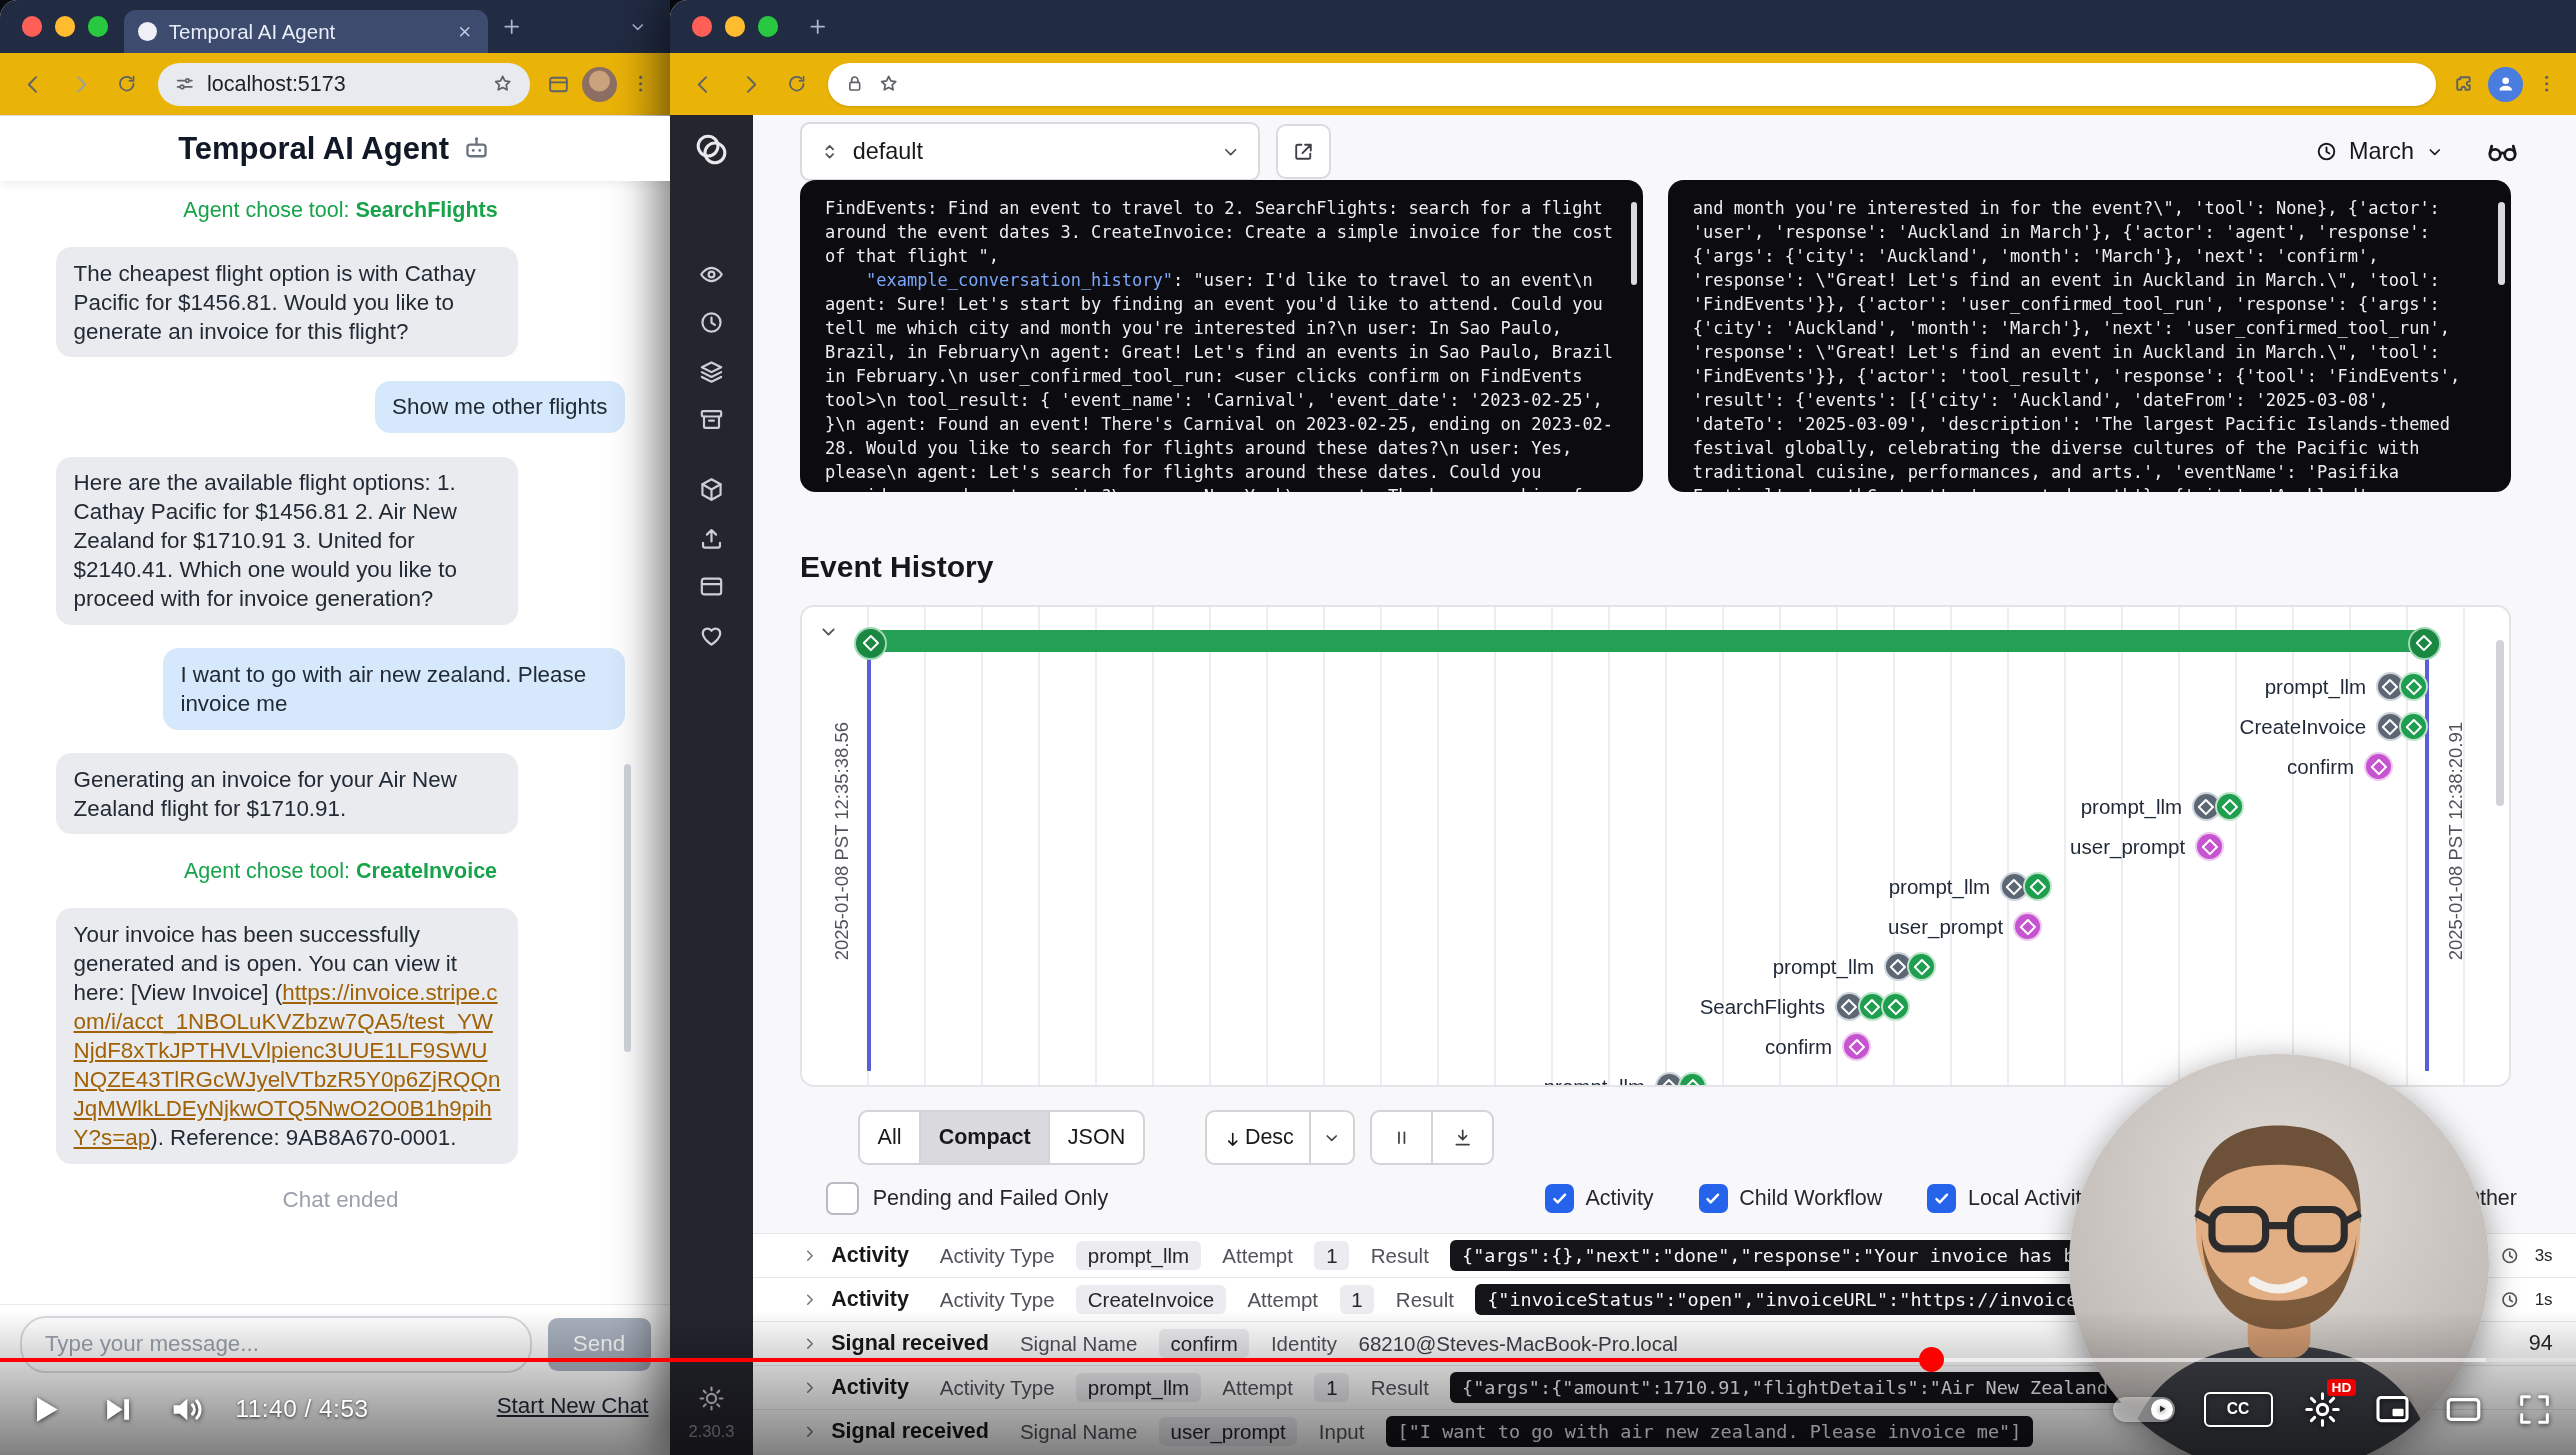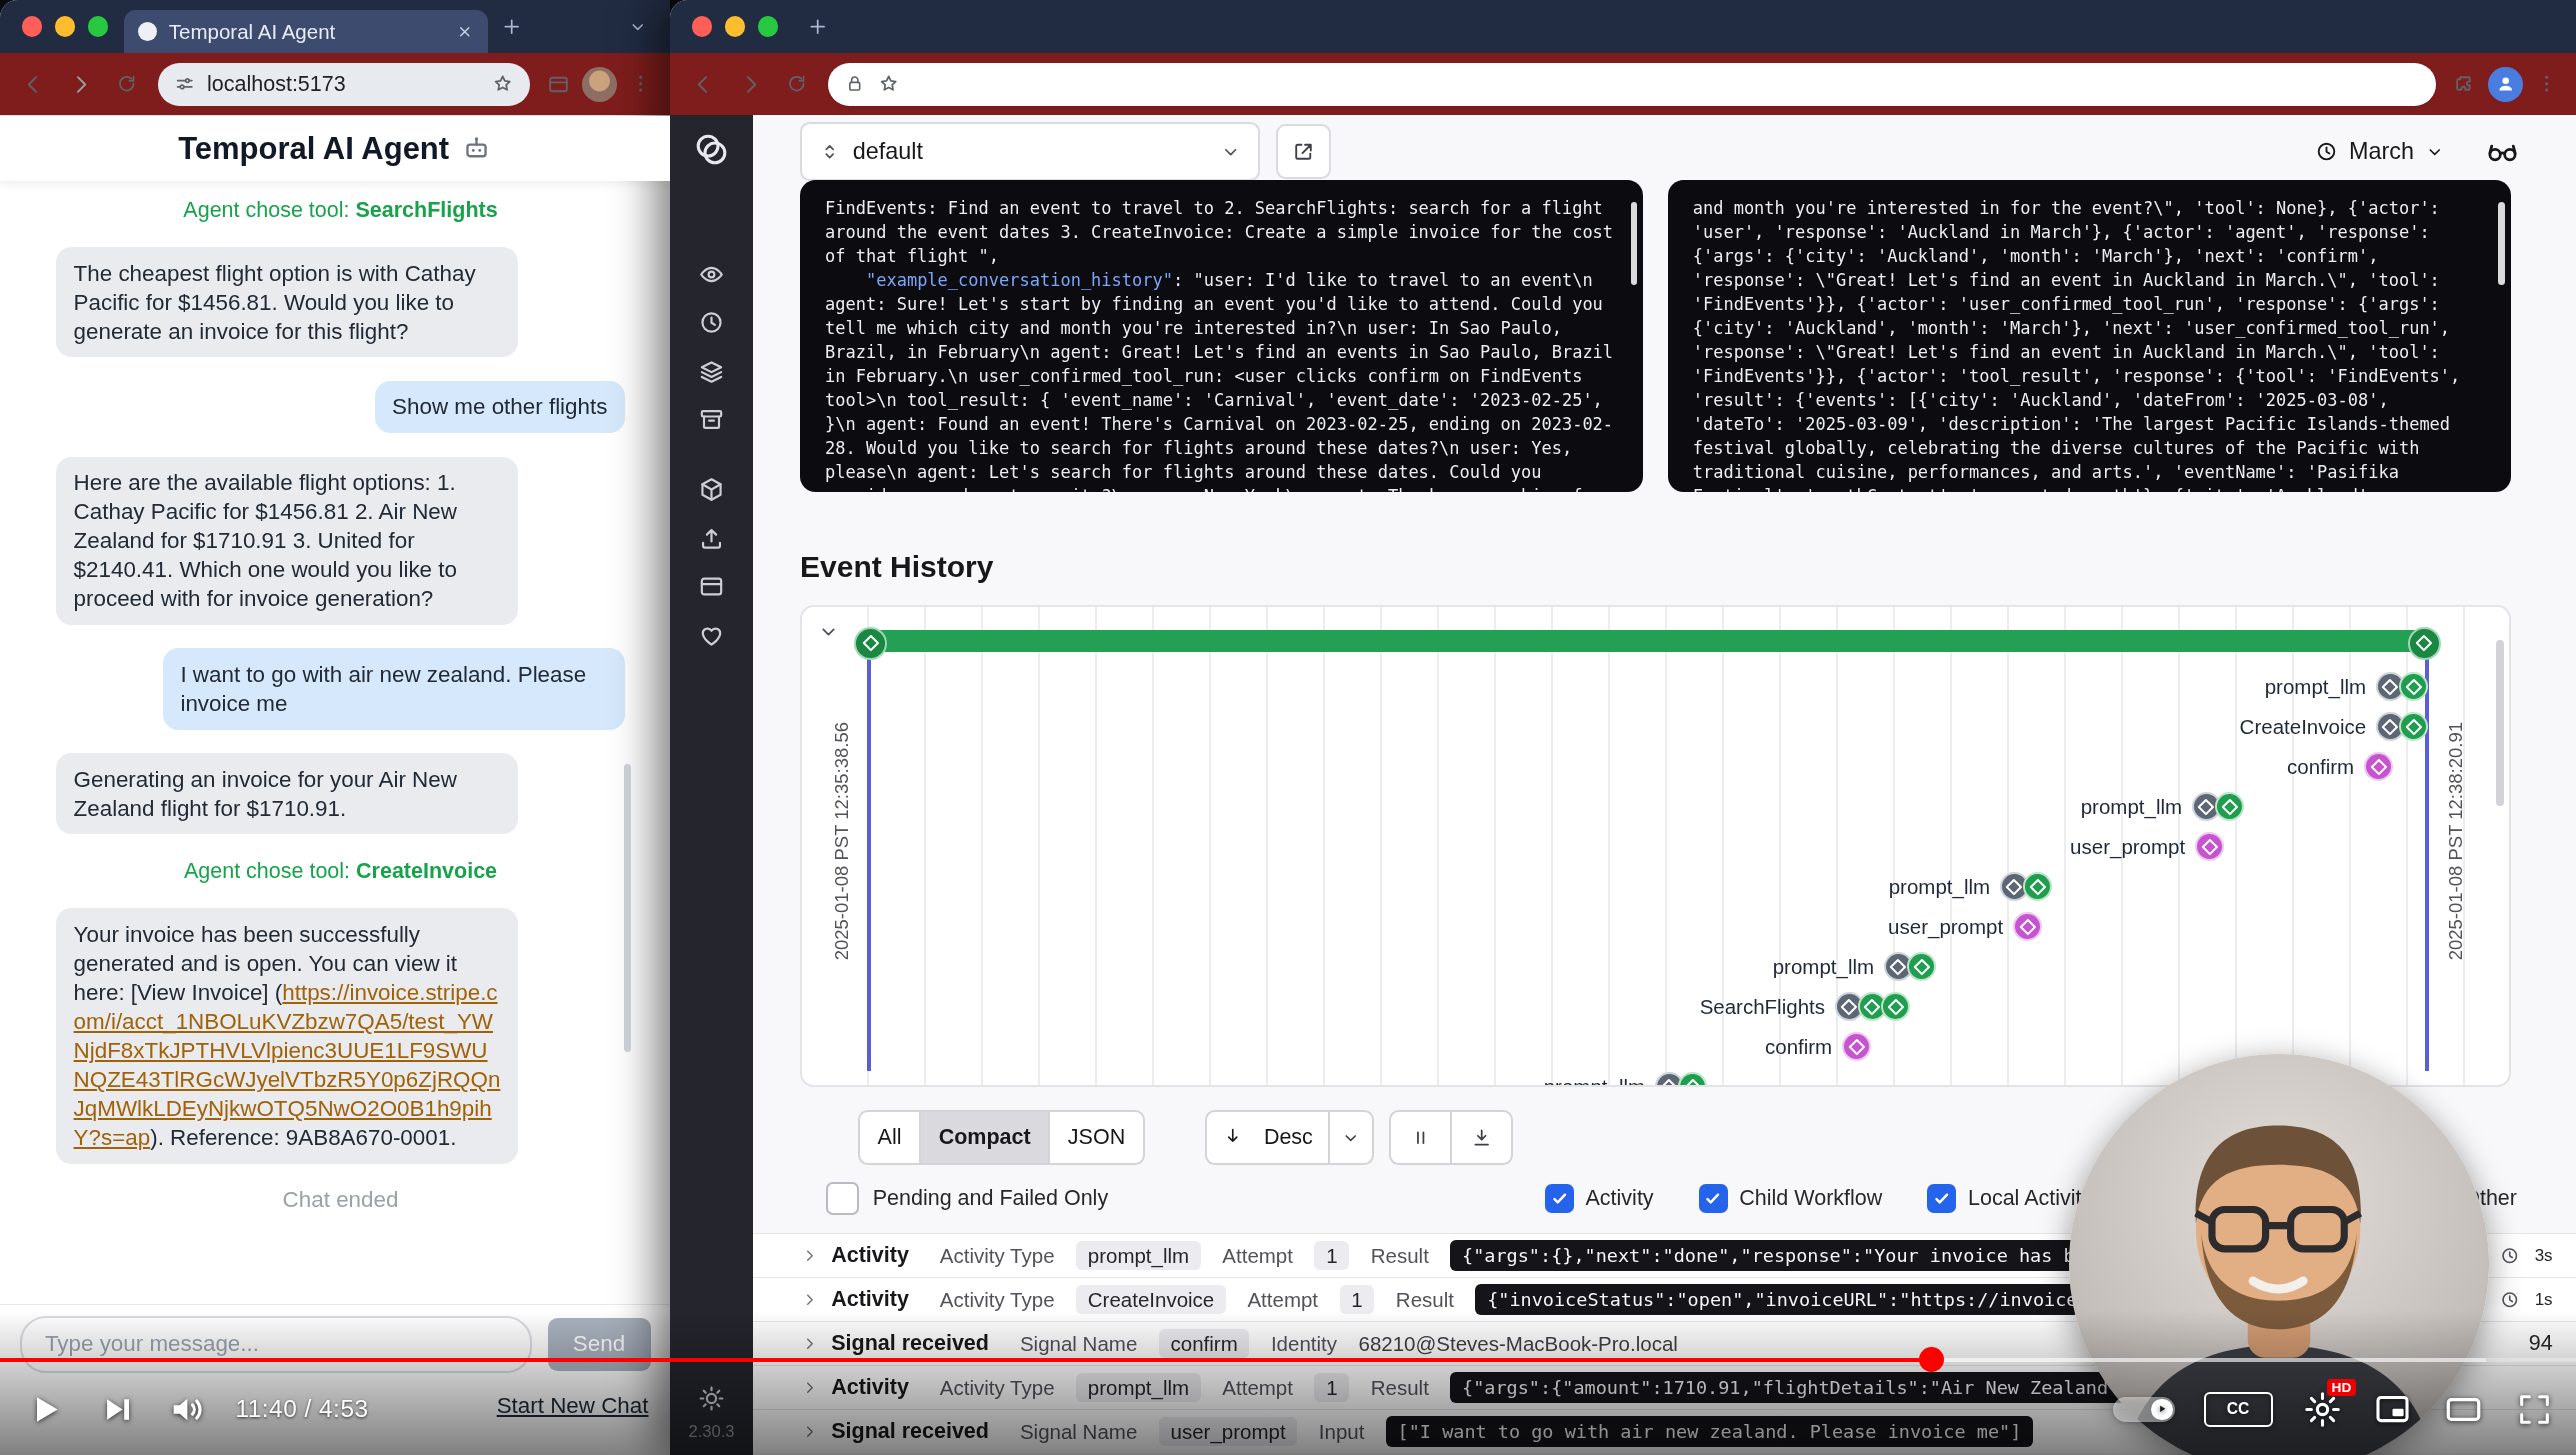--- a/index.html
+++ b/index.html
@@ -21,21 +21,21 @@
   .tab{display:flex;align-items:center;gap:11.7px;background:#3d4b6e;border-radius:11.7px 11.7px 0 0;
        padding:0 13.7px;height:43px;color:#e8edf7;font-size:20.5px}
   .win-left .tab{width:337px}.win-right .tab{width:371px}
   .tab-title{flex:1;white-space:nowrap;overflow:hidden}
   .tab-close{color:#c9d2e4}
   .strip-btn{height:53px;display:flex;align-items:center;padding:0 11.7px;color:#aab8d2}
   .strip-right{margin-left:auto;margin-right:9.8px}
   .favicon{width:19.5px;height:19.5px;border-radius:50%;flex:none}
   .fav-left{background:#eef0f5}
   .fav-right{background:conic-gradient(#6fdcb2,#5aa7f0,#e879b9,#f3c14b,#6fdcb2)}
-  .toolbar{height:62px;background:#7f1d1d;border-bottom:1px solid #dfe1e5;display:flex;
+  .toolbar{height:62px;background:#eab308;border-bottom:1px solid #dfe1e5;display:flex;
            align-items:center;padding:0 11.7px;gap:3.9px;flex:none}
   .nav-ico{width:43px;height:43px;border-radius:50%;display:grid;place-items:center;color:#5f6368}
   .nav-ico.dim{color:#9aa0a6}
   .url-pill{flex:1;height:43px;border-radius:21.5px;display:flex;align-items:center;gap:11.7px;
             padding:0 15.6px;color:#202124;font-size:21.5px;margin:0 5.9px;min-width:0}
   .pill-gray{background:#e7eaef}
   .pill-white{background:#fff;box-shadow:0 1px 2.9px rgba(0,0,0,.14)}
   .pill-url{flex:1;white-space:nowrap;overflow:hidden}
   .pill-ico{color:#5f6368;flex:none}
   .tb-right{display:flex;align-items:center;gap:11.7px;padding:0 5.9px;color:#5f6368}
@@ -116,21 +116,21 @@
   .mk.green{background:#1f9e4f;border-color:#bce5c9}
   .mk.pink{background:#c653cf;border-color:#edc9ef}
   .tl-scrollthumb{position:absolute;right:4.9px;top:33px;width:7.8px;height:166px;border-radius:3.9px;background:#d2d2d8}
   .view-row{position:absolute;top:997px;left:47px;height:51px;display:flex;align-items:center;color:#18181b}
   .seg{margin-left:58px;display:flex;height:51px;border:2px solid #d4d4d8;border-radius:9.8px;overflow:hidden;background:#fff}
   .seg-item{display:flex;align-items:center;padding:0 17.6px;font-size:21.5px;border-left:2px solid #d4d4d8}
   .seg-item:first-child{border-left:none}
   .seg-item.active{background:#d9d9de;font-weight:bold}
   .desc-btn{margin-left:60px;height:51px;display:flex;align-items:center;border:2px solid #d4d4d8;
             border-radius:9.8px;background:#fff}
-  .desc-main{display:flex;align-items:flex-start;gap:20px;padding:0 15.6px;font-size:21.5px}
+  .desc-main{display:flex;align-items:flex-end;gap:1px;padding:0 15.6px;font-size:21.5px}
   .desc-sep{width:2px;align-self:stretch;background:#d4d4d8}
   .desc-caret{padding:0 9.8px;color:#3f3f46;display:flex;align-items:center}
   .pd-group{margin-left:15.6px;height:51px;display:flex;border:2px solid #d4d4d8;border-radius:9.8px;
             overflow:hidden;background:#fff;color:#3f3f46}
   .pd-btn{width:59px;display:grid;place-items:center;border-left:2px solid #d4d4d8}
   .pd-btn:first-child{border-left:none}
   .check-row{position:absolute;top:1067px;left:47px;right:59px;display:flex;align-items:center;
              font-size:21.5px;color:#27272a}
   .cb{width:29px;height:29px;border-radius:6.8px;flex:none}
   .cb.empty{border:2px solid #b9bac2;background:#fff}

